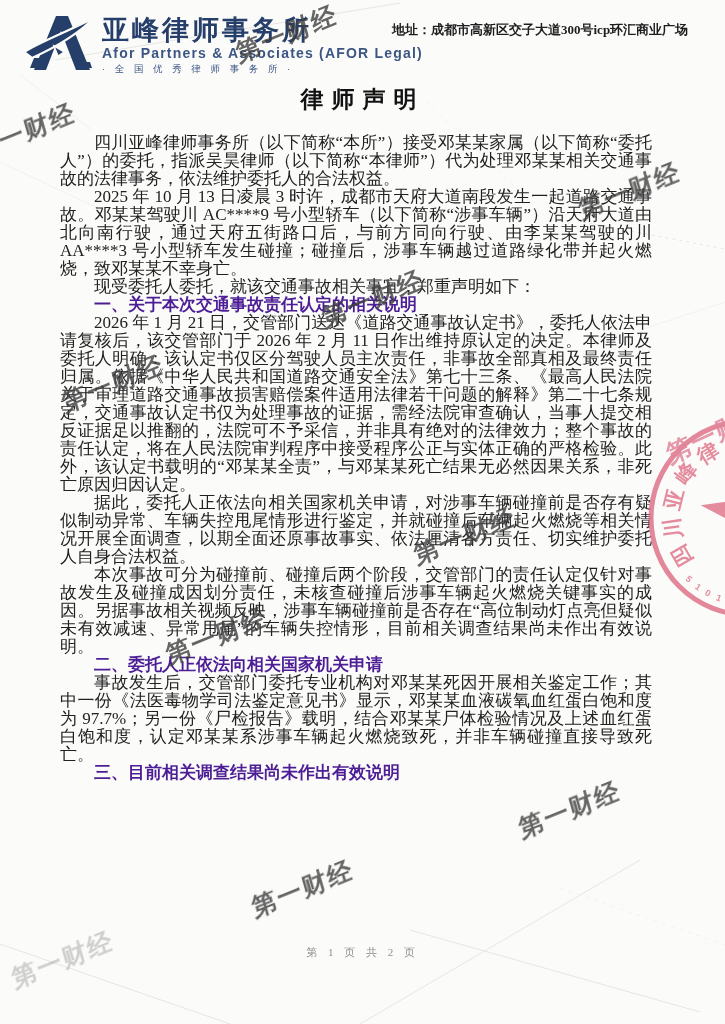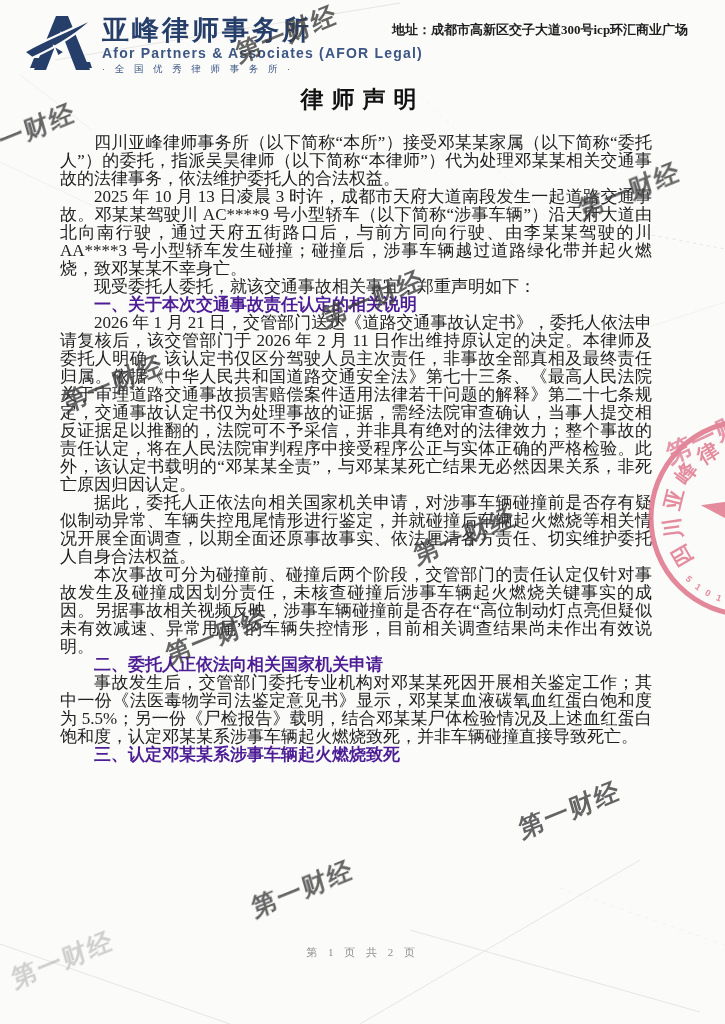--- a/index.html
+++ b/index.html
@@ -82,22 +82,22 @@
 
   <div class="body-text">
     <p>四川亚峰律师事务所（以下简称“本所”）接受邓某某家属（以下简称“委托人”）的委托，指派吴昊律师（以下简称“本律师”）代为处理邓某某相关交通事故的法律事务，依法维护委托人的合法权益。</p>
     <p>2025 年 10 月 13 日凌晨 3 时许，成都市天府大道南段发生一起道路交通事故。邓某某驾驶川 AC****9 号小型轿车（以下简称“涉事车辆”）沿天府大道由北向南行驶，通过天府五街路口后，与前方同向行驶、由李某某驾驶的川 AA****3 号小型轿车发生碰撞；碰撞后，涉事车辆越过道路绿化带并起火燃烧，致邓某某不幸身亡。</p>
     <p>现受委托人委托，就该交通事故相关事宜，郑重声明如下：</p>
     <p class="hd">一、关于本次交通事故责任认定的相关说明</p>
     <p>2026 年 1 月 21 日，交管部门送达《道路交通事故认定书》，委托人依法申请复核后，该交管部门于 2026 年 2 月 11 日作出维持原认定的决定。本律师及委托人明确：该认定书仅区分驾驶人员主次责任，非事故全部真相及最终责任归属。依据《中华人民共和国道路交通安全法》第七十三条、《最高人民法院关于审理道路交通事故损害赔偿案件适用法律若干问题的解释》第二十七条规定，交通事故认定书仅为处理事故的证据，需经法院审查确认，当事人提交相反证据足以推翻的，法院可不予采信，并非具有绝对的法律效力；整个事故的责任认定，将在人民法院审判程序中接受程序公正与实体正确的严格检验。此外，该认定书载明的“邓某某全责”，与邓某某死亡结果无必然因果关系，非死亡原因归因认定。</p>
     <p>据此，委托人正依法向相关国家机关申请，对涉事车辆碰撞前是否存有疑似制动异常、车辆失控甩尾情形进行鉴定，并就碰撞后车辆起火燃烧等相关情况开展全面调查，以期全面还原事故事实、依法厘清各方责任、切实维护委托人自身合法权益。</p>
     <p>本次事故可分为碰撞前、碰撞后两个阶段，交管部门的责任认定仅针对事故发生及碰撞成因划分责任，未核查碰撞后涉事车辆起火燃烧关键事实的成因。另据事故相关视频反映，涉事车辆碰撞前是否存在“高位制动灯点亮但疑似未有效减速、异常甩尾”的车辆失控情形，目前相关调查结果尚未作出有效说明。</p>
     <p class="hd">二、委托人正依法向相关国家机关申请</p>
-    <p>事故发生后，交管部门委托专业机构对邓某某死因开展相关鉴定工作；其中一份《法医毒物学司法鉴定意见书》显示，邓某某血液碳氧血红蛋白饱和度为 5.5%；另一份《尸检报告》载明，结合邓某某尸体检验情况及上述血红蛋白饱和度，认定邓某某系涉事车辆起火燃烧致死，并非车辆碰撞直接导致死亡。</p>
-    <p class="hd">三、认定邓某某系涉事车辆起火燃烧致死</p>
+    <p>事故发生后，交管部门委托专业机构对邓某某死因开展相关鉴定工作；其中一份《法医毒物学司法鉴定意见书》显示，邓某某血液碳氧血红蛋白饱和度为 97.7%；另一份《尸检报告》载明，结合邓某某尸体检验情况及上述血红蛋白饱和度，认定邓某某系涉事车辆起火燃烧致死，并非车辆碰撞直接导致死亡。</p>
+    <p class="hd">三、目前相关调查结果尚未作出有效说明</p>
   </div>
 
   <div class="page-footer">第 1 页 共 2 页</div>
 
   <svg class="seal" viewBox="0 0 260 260">
     <g opacity="0.82">
       <circle cx="130" cy="130" r="97" fill="none" stroke="#dd6e85" stroke-width="5"></circle>
       <polygon points="132,76 143.2,110.6 179.6,110.5 150.1,131.9 161.4,166.5 132,145 102.6,166.5 113.9,131.9 84.4,110.5 120.8,110.6" transform="rotate(-80 132 126)" fill="#df7389"></polygon>
       <g fill="#df7389" font-size="21" font-weight="700" text-anchor="middle" font-family="'Liberation Serif','DejaVu Serif',serif">
         <text x="64" y="175" transform="rotate(-120 64 168)">四</text>

